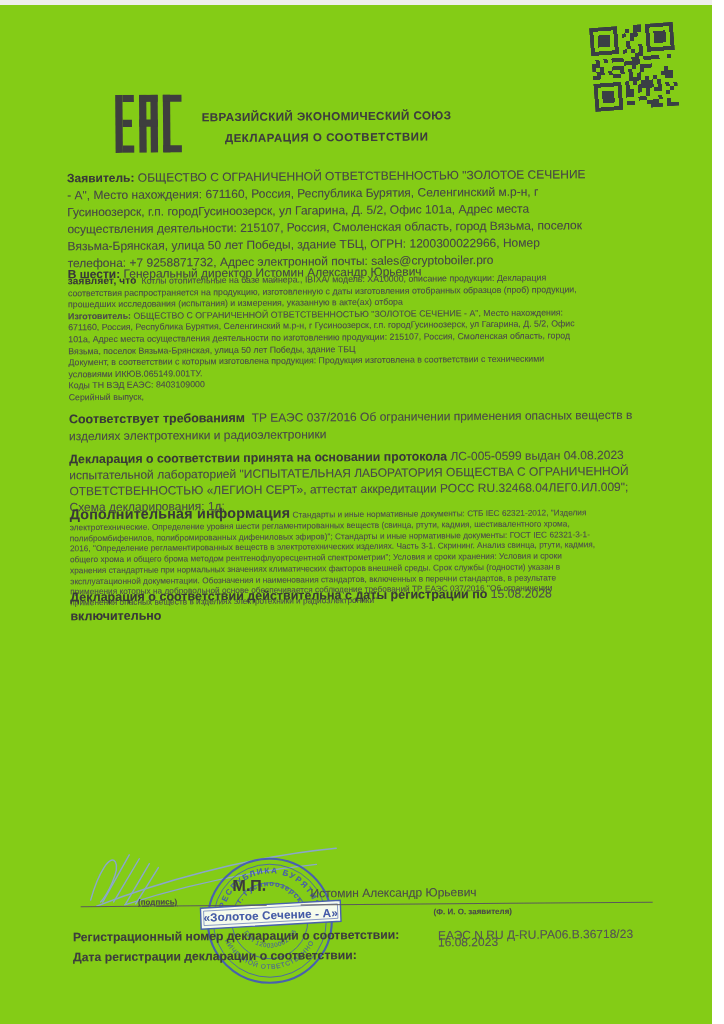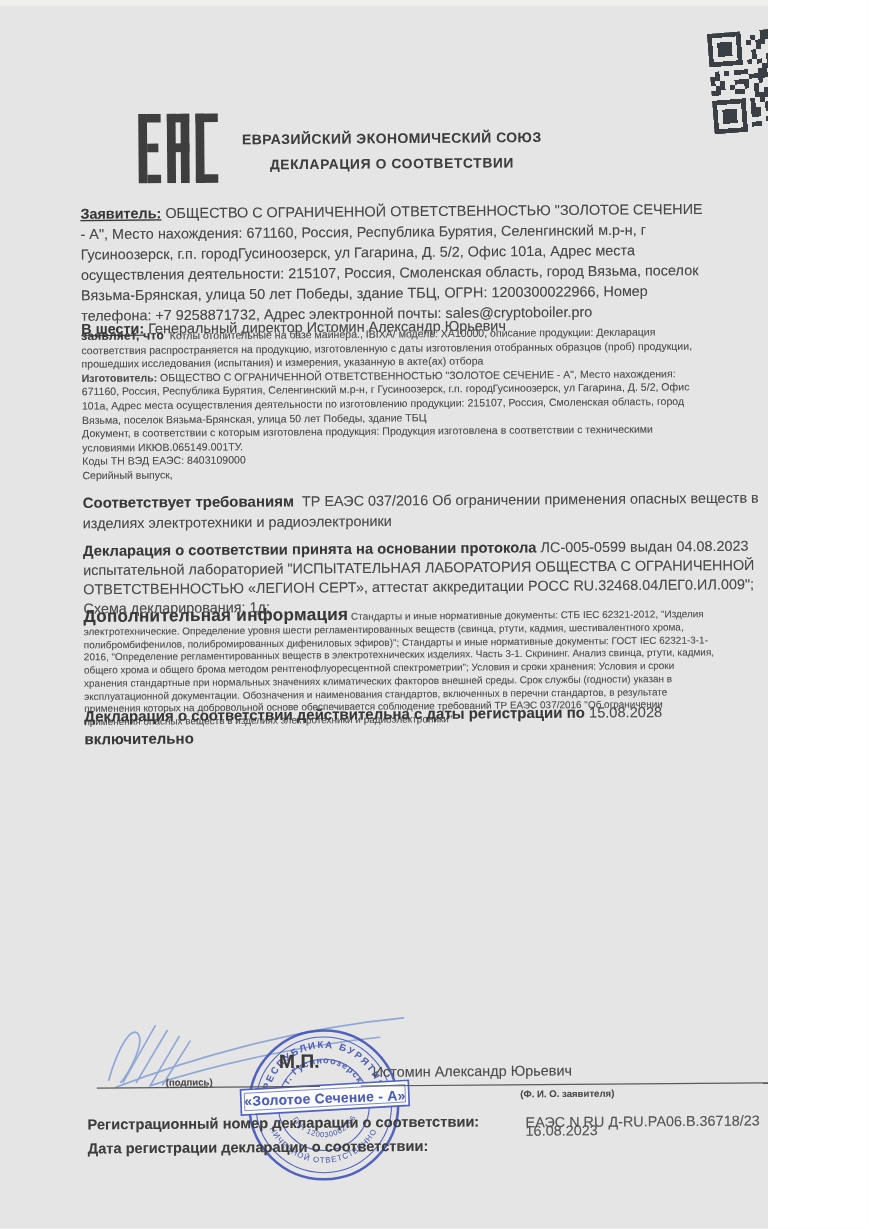--- a/index.html
+++ b/index.html
@@ -1,31 +1,31 @@
 <!DOCTYPE html>
 <html lang="ru"><head>
 <meta charset="utf-8">
 <style>
   html,body{margin:0;padding:0;background:#ffffff;}
-  .page{position:relative;width:640px;height:1024px;background:#e5e5e5;overflow:hidden;
+  .page{position:relative;width:712px;height:1024px;background:#84cc16;overflow:hidden;
         font-family:"Liberation Sans",sans-serif;}
   .scan-edge-top{position:absolute;left:0;top:0;width:724px;height:5px;background:#efefec;}
   .sheet{position:absolute;left:0;top:0;width:724px;height:1024px;
          transform:rotate(-0.45deg);transform-origin:50% 55%;
          text-shadow:0 0 .5px rgba(70,70,70,.30);color:#424242;}
   .abs{position:absolute;}
   
   .eac{left:118px;top:93px;width:68px;height:58px;}
   .qr{left:596px;top:27px;width:84px;height:84px;transform:rotate(-4deg);}
   .titles{left:70px;top:109px;width:520px;text-align:center;}
   .t1{font-size:11.6px;font-weight:bold;letter-spacing:.4px;color:#3d3d3d;}
   .t2{margin-top:9px;font-size:11.4px;font-weight:bold;letter-spacing:.6px;color:#3d3d3d;}
   
   .body{font-size:12px;line-height:17px;color:#474747;}
-  .body b{color:#383838;text-decoration:underline;}
+  .body b{color:#383838;}
   .declarant{left:70px;top:156px;width:524px;}
   .person{left:70px;top:252px;width:524px;}
   .small-block{left:70px;top:273px;width:514px;font-size:8.8px;line-height:11.6px;color:#4c4c4c;}
   .small-block p{margin:0;}
   .lbl-declares{font-size:10px;font-weight:bold;color:#383838;letter-spacing:.2px;}
   .complies{left:70px;top:397px;width:576px;font-size:12px;line-height:17px;color:#4a4a4a;}
   .lbl-complies{font-size:12.5px;font-weight:bold;color:#383838;}
   .basis{left:70px;top:437px;width:560px;font-size:12px;line-height:16px;color:#4a4a4a;}
   .lbl-basis{font-size:12.3px;font-weight:bold;color:#383838;}
   .additional{left:70px;top:499px;width:526px;font-size:8.3px;line-height:10.7px;color:#4e4e4e;}

